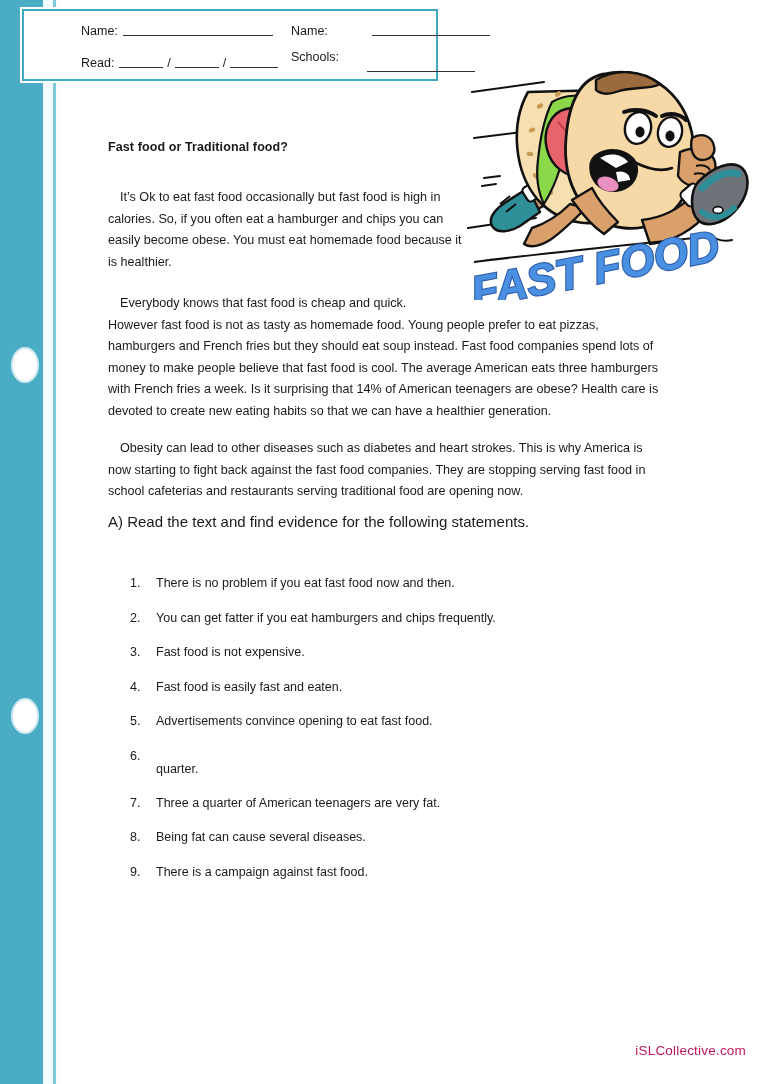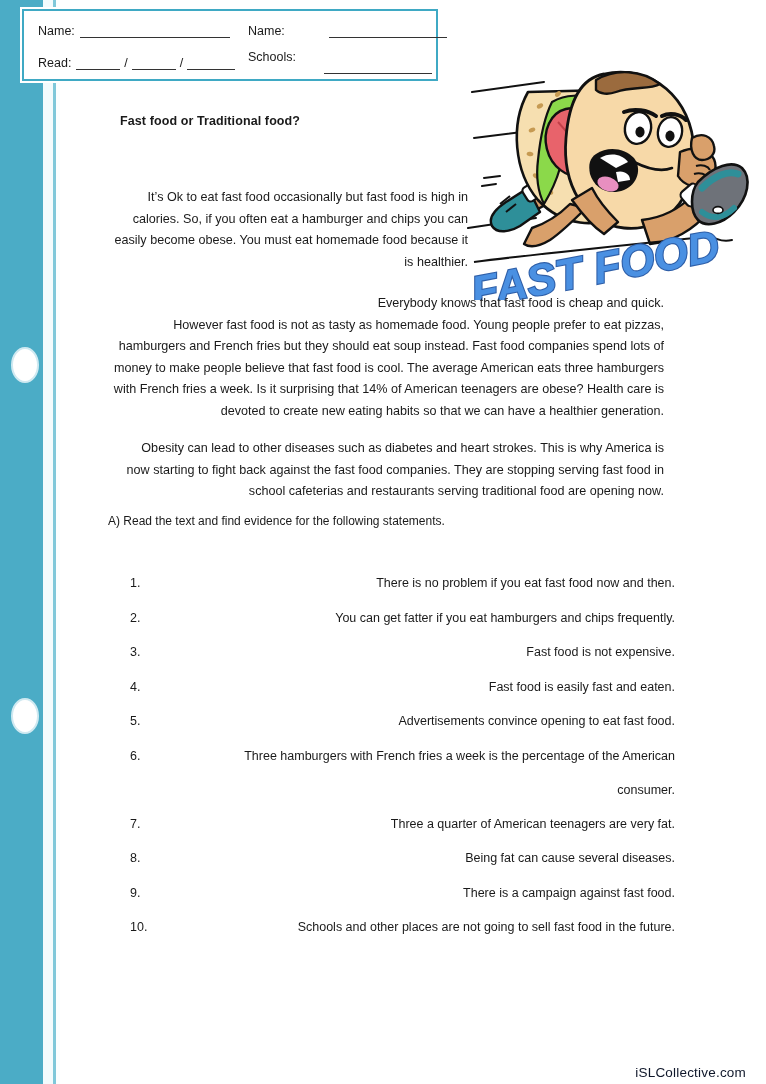--- a/index.html
+++ b/index.html
@@ -45,96 +45,96 @@
     background:#ffffff;
     border:2px solid #3fa9c4;
     outline:2px solid #ffffff;
     box-sizing:border-box;
     padding:9px 14px 0 14px;
   }
   .header-inner{
     position:relative;width:100%;height:100%;
     font-size:12.5px;
   }
-  .fld{position:absolute;white-space:nowrap;display:flex;align-items:flex-end;}
+  .fld{position:absolute;white-space:nowrap;display:flex;margin-left:43px;}
   .fld .lbl{color:#1a1a1a;}
   .fld .line{
     display:inline-block;
     border-bottom:1.4px solid #333;
     height:11px;margin-left:5px;
   }
   .f-name{left:0;top:4px;}
   .f-name .line{width:150px;}
   .f-date{left:0;top:36px;}
   .f-date .seg{display:inline-block;border-bottom:1.4px solid #333;height:11px;margin:0 2px;}
   .f-date .s1{width:44px;margin-left:5px;}
   .f-date .s2{width:44px;}
   .f-date .s3{width:48px;}
   .f-date .slash{padding:0 2px;}
   .f-mark{left:210px;top:4px;}
   .f-mark .line{width:118px;margin-left:44px;}
   .f-teacher{left:210px;top:30px;}
   .f-teacher .line{width:108px;margin-left:28px;position:relative;top:10px;}
   .doc-title{
-    position:absolute;left:108px;top:114px;
-    font-size:12.5px;font-weight:bold;letter-spacing:.1px;margin-left:12px;
+    position:absolute;left:108px;top:140px;
+    font-size:12.5px;font-weight:bold;letter-spacing:.1px;
   }
   p.para{
     margin:0;
     font-size:12.6px;
     line-height:21.5px;
-    text-align:right;
+    text-align:left;
   }
   .para-1{
     position:absolute;left:108px;top:187px;width:360px;
     text-indent:12px;
   }
   .para-2{
     position:absolute;left:108px;top:293px;width:556px;
   }
   .para-2 .first-line{display:block;text-indent:12px;}
   .para-3{
     position:absolute;left:108px;top:438px;width:556px;
     text-indent:12px;
   }
   .instruction{
     position:absolute;left:108px;top:511px;width:556px;
-    font-size:12px;line-height:21px;
+    font-size:15px;line-height:21px;
   }
 
   
   .statements{
     position:absolute;left:130px;top:573px;width:545px;
     margin:0;padding:0;list-style:none;
   }
   .statements li{
     display:flex;
     font-size:12.5px;
     line-height:21px;
     margin-bottom:13.5px;
   }
   .statements li .num{
     width:26px;flex:0 0 26px;
     text-align:left;
   }
-  .statements li .txt{flex:1;text-align:right;}
+  .statements li .txt{flex:1;}
   .statements li.two-line{margin-bottom:13px;}
   .statements li .txt .cont{display:block;margin-top:13px;}
 
   
   .cartoon{
     position:absolute;left:466px;top:50px;
     width:290px;height:250px;
   }
   .cartoon svg{display:block;}
 
   
   .watermark{
-    position:absolute;right:20px;top:1065px;
-    font-size:13.5px;color:#0f172a;
+    position:absolute;right:20px;top:1043px;
+    font-size:13.5px;color:#be185d;
     letter-spacing:.2px;
   }
 </style>
 </head>
 <body>
 
 <div class="binding"></div>
 <div class="binding-gap"></div>
 <div class="binding-rule"></div>
 <div class="binding-rule2"></div>
@@ -288,33 +288,29 @@
     <li>
       <span class="num">4.</span>
       <span class="txt"><span>Fast food is easily fast and eaten.</span></span>
     </li>
     <li>
       <span class="num">5.</span>
       <span class="txt"><span>Advertisements convince opening to eat fast food.</span></span>
     </li>
     <li class="two-line">
       <span class="num">6.</span>
-      <span class="txt"><span>Three hamburgers with French fries a week is the percentage of the American</span><span class="cont">consumer.</span></span>
+      <span class="txt"><span class="cont">quarter.</span></span>
     </li>
     <li>
       <span class="num">7.</span>
       <span class="txt"><span>Three a quarter of American teenagers are very fat.</span></span>
     </li>
     <li>
       <span class="num">8.</span>
       <span class="txt"><span>Being fat can cause several diseases.</span></span>
     </li>
     <li>
       <span class="num">9.</span>
       <span class="txt"><span>There is a campaign against fast food.</span></span>
     </li>
-    <li>
-      <span class="num">10.</span>
-      <span class="txt"><span>Schools and other places are not going to sell fast food in the future.</span></span>
-    </li>
   </ul>
 
 <div class="watermark">iSLCollective.com</div>
 
 </body></html>

